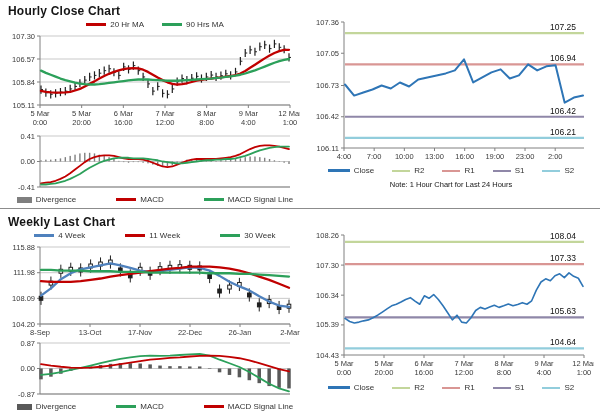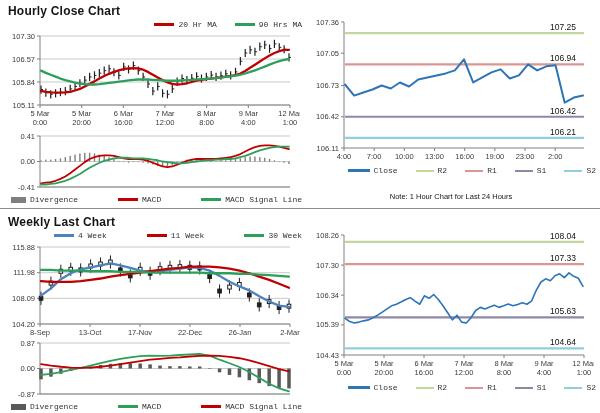--- a/index.html
+++ b/index.html
@@ -2,28 +2,28 @@
 <html><head>
 <meta charset="utf-8">
 <style>
   html,body{margin:0;padding:0;background:#ffffff;}
   body{width:600px;height:413px;overflow:hidden;font-family:"Liberation Sans",sans-serif;}
   .page{width:600px;height:342px;background:#fff;border-radius:6px;}
   .row{display:flex;}
   .panel-left{width:302px;padding:3px 0 0 8px;box-sizing:border-box;}
   .panel-right{width:298px;padding:12px 4px 0 4px;box-sizing:border-box;}
   .chart-title{font-size:12px;font-weight:bold;color:#151515;letter-spacing:.2px;margin:1px 0 0 0;}
-  .legend{display:flex;justify-content:flex-end;align-items:center;gap:18px;height:13px;font-family:Liberation Mono, monospace;}
+  .legend{display:flex;justify-content:center;align-items:center;gap:18px;height:13px;}
   .legend.wide{gap:40px;}
   .legend-item{display:flex;align-items:center;gap:4px;font-size:8px;color:#333;}
   .sw{display:inline-block;height:3px;width:20px;}
   .sw.thin{height:2px;width:18px;}
   .sw.close{height:3px;width:22px;}
   .sw.bar{height:6px;width:15px;}
-  .note{font-size:7.5px;color:#151515;text-align:center;margin-top:15px;}
+  .note{font-size:7.5px;color:#151515;text-align:center;margin-top:3px;}
   .divider{border-top:1px solid #8c8c8c;height:0;margin:2px 0 2px 0;}
   svg{display:block;}
   svg text.tick{font-size:7.5px;fill:#3a3a3a;}
   svg text.lvl{font-size:8.5px;fill:#111;}
 </style>
 </head>
 <body>
 
 <div class="page">
   <div class="row">

